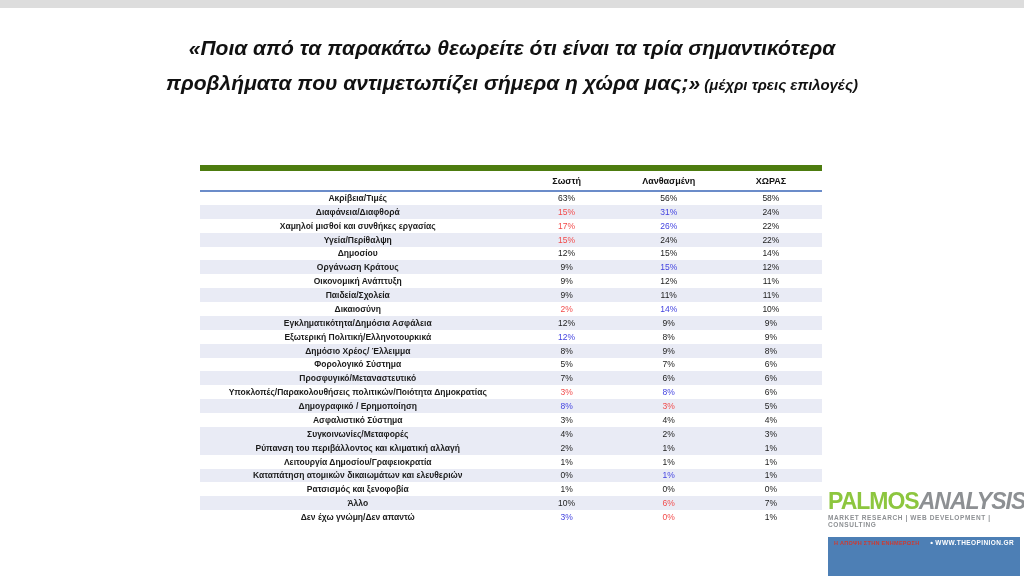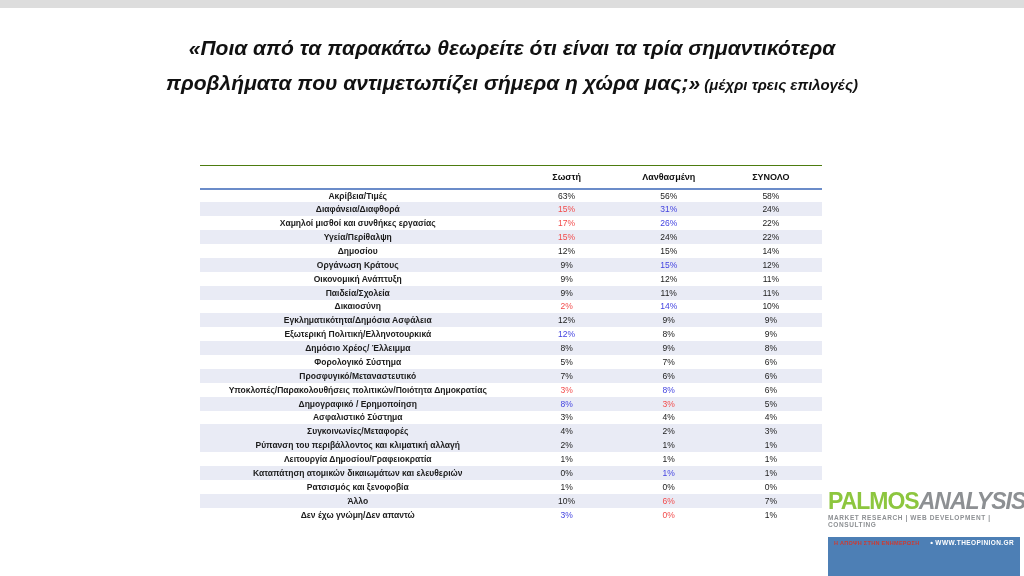--- a/index.html
+++ b/index.html
@@ -19,21 +19,21 @@
     display:flex; align-items:center; justify-content:center;
     font-size:21px; font-weight:bold; color:#101010; letter-spacing:0.2px;
   }
   table.results {
     position:absolute; left:200px; top:157px; width:622px;
     border-collapse:collapse; table-layout:fixed;
   }
   table.results col.c-label { width:315px; }
   table.results col.c-val { width:102px; }
   table.results thead th {
-    border-top:1px solid #4d7c0f; border-bottom:2px solid #6b8cc9;
+    border-top:6px solid #4d7c0f; border-bottom:2px solid #6b8cc9;
     height:23px; font-size:9px; font-weight:bold; color:#111; text-align:center;
     vertical-align:middle; padding:0;
   }
   table.results tbody td {
     height:13.88px; font-size:8.5px; color:#1c1c1c; text-align:center;
     vertical-align:middle; padding:0 2px; white-space:nowrap; overflow:hidden;
   }
   table.results tbody td.lbl { font-weight:bold; }
   table.results tbody tr.alt { background:#e9ebf5; }
   
@@ -79,21 +79,21 @@
       <col class="c-label">
         <col class="c-val">
         <col class="c-val">
         <col class="c-val">
     </colgroup>
     <thead>
       <tr>
         <th></th>
         <th>Σωστή</th>
         <th>Λανθασμένη</th>
-        <th>ΣΥΝΟΛΟ</th>
+        <th>ΧΩΡΑΣ</th>
       </tr>
     </thead>
     <tbody>
         <tr>
       <td class="lbl">Ακρίβεια/Τιμές</td>
       <td class="val" style="color: rgb(28, 28, 28);">63%</td>
       <td class="val" style="color: rgb(28, 28, 28);">56%</td>
       <td class="val" style="color: rgb(28, 28, 28);">58%</td>
     </tr>
         <tr class="alt">

